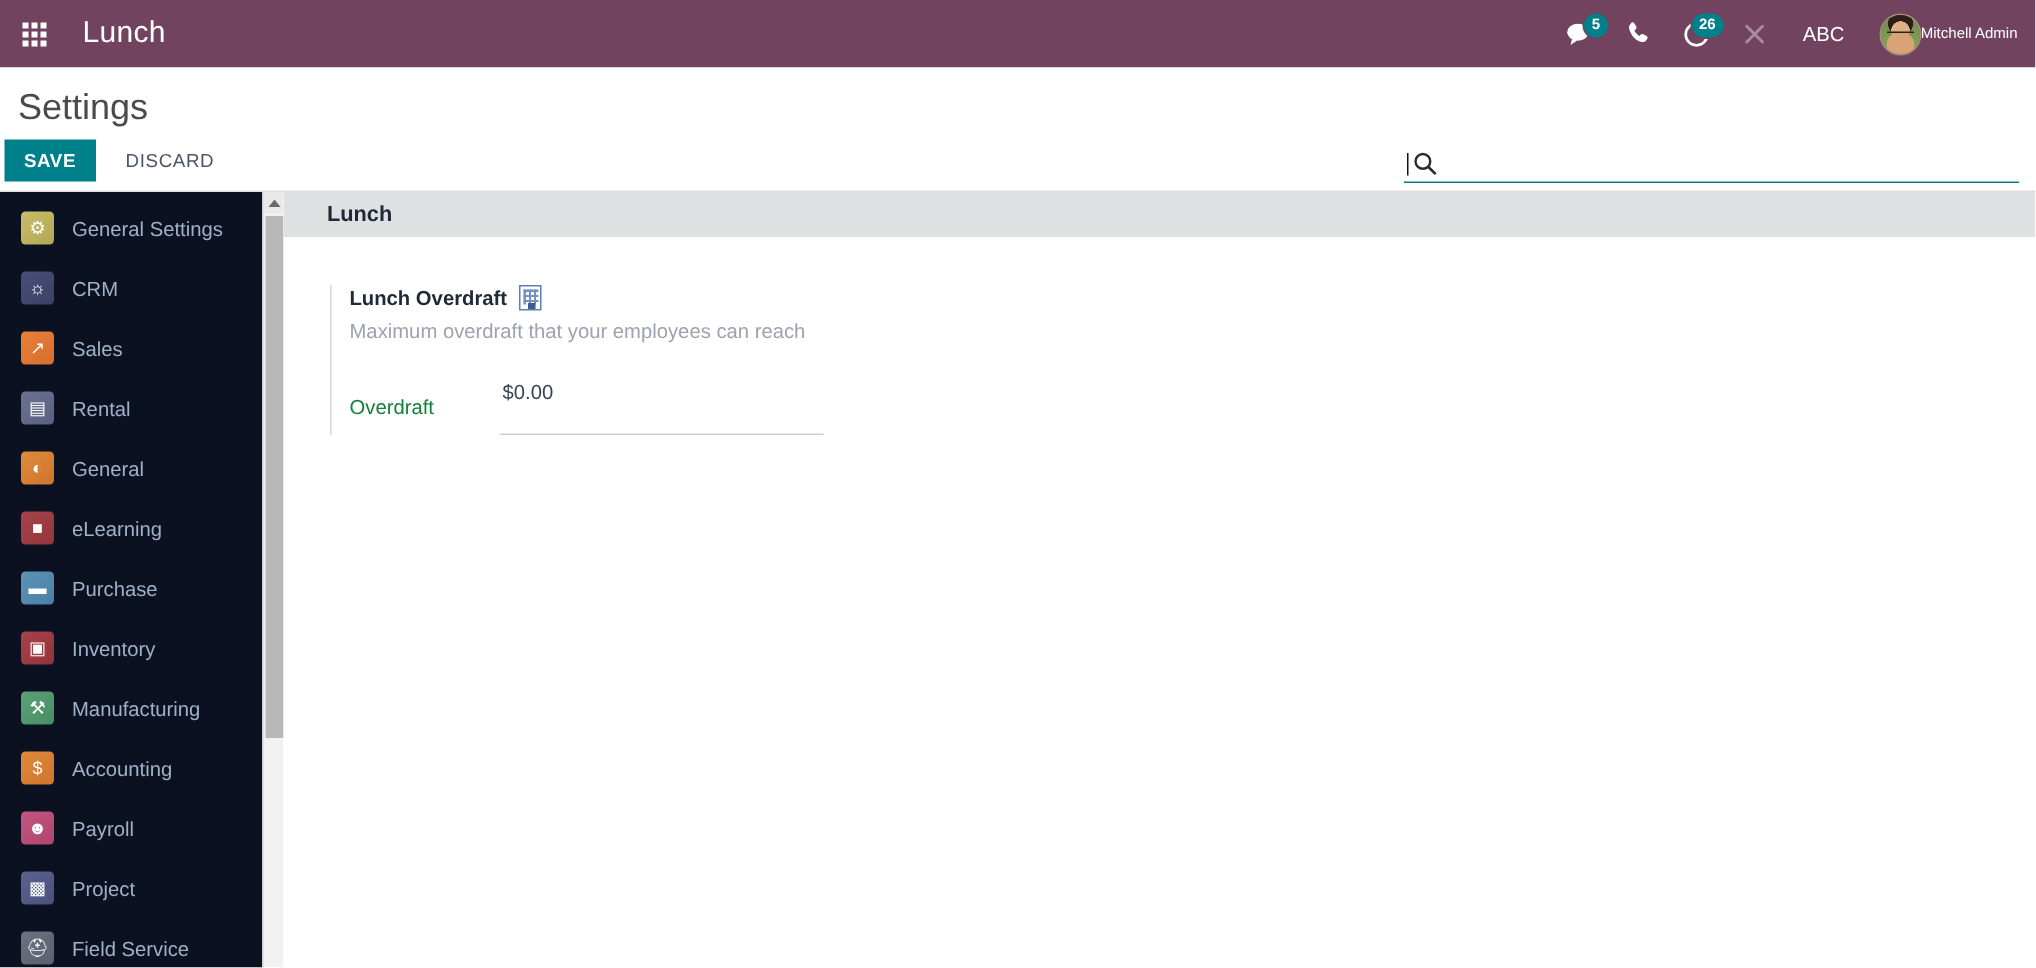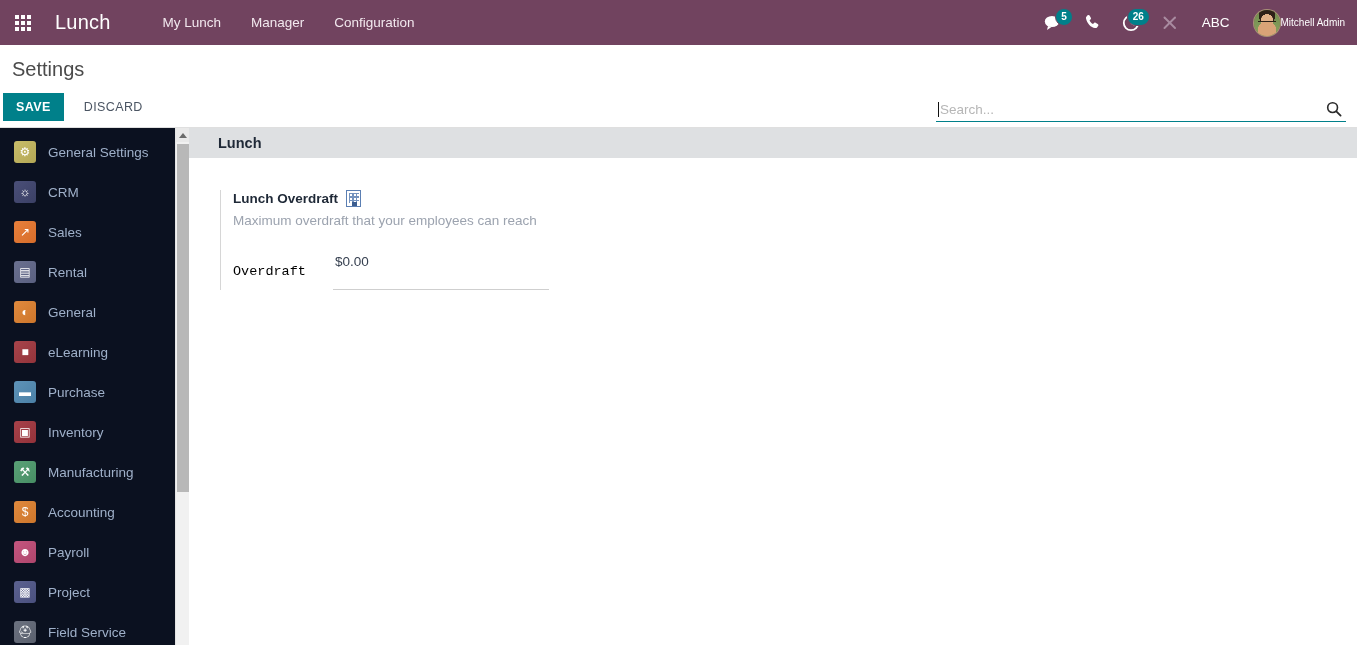--- a/index.html
+++ b/index.html
@@ -123,21 +123,21 @@
   
   .control-panel {
     background: #ffffff;
     border-bottom: 1px solid #dfdfdf;
     position: relative;
     height: 83px;
   }
   .page-title {
     position: absolute;
     left: 12px; top: 13px;
-    font-size: 20px;
+    font-size: 24px;
     color: #4b4b4b;
     font-weight: 400;
   }
   .cp-buttons {
     position: absolute;
     left: 3px; top: 48px;
     display: flex;
     align-items: center;
   }
   .btn-save {
@@ -333,24 +333,23 @@
     margin-top: 5px;
     line-height: 1.35;
   }
   .field-row {
     display: flex;
     align-items: center;
     margin-top: 22px;
   }
   .field-label {
     font-size: 13.5px;
-    color: #000000;
+    color: #15803d;
     width: 100px;
     flex: none;
-    font-family: Liberation Mono, monospace;
   }
   .field-input {
     border: none;
     border-bottom: 1px solid #cfcfcf;
     outline: none;
     font-family: inherit;
     font-size: 13.5px;
     color: #374151;
     width: 216px;
     padding: 2px 2px 20px 2px;
@@ -370,25 +369,20 @@
         <i></i>
         <i></i>
         <i></i>
         <i></i>
         <i></i>
       </div>
   </div>
 
   <div class="brand">Lunch</div>
 
-  <div class="nav-menus">
-    <a>My Lunch</a>
-    <a>Manager</a>
-    <a>Configuration</a>
-  </div>
 
   <div class="nav-right">
 
     <div class="sysitem">
       <svg width="19" height="17" viewBox="0 0 19 17">
         <ellipse cx="8" cy="7.5" rx="7.2" ry="5.6" fill="#ffffff"></ellipse>
         <path d="M4 12 L3 16 L7.5 13 Z" fill="#ffffff"></path>
       </svg>
       <span class="badge">5</span>
     </div>
@@ -432,21 +426,20 @@
 <div class="control-panel">
   <div class="page-title">Settings</div>
 
   <div class="cp-buttons">
     <button class="btn-save">SAVE</button>
     <button class="btn-discard">DISCARD</button>
   </div>
 
   <div class="searchview">
     <div class="caret"></div>
-    <input type="text" placeholder="Search..." style="">
     <button class="search-icon-btn">
       <svg width="16" height="16" viewBox="0 0 16 16">
         <circle cx="6.6" cy="6.6" r="4.9" fill="none" stroke="#2b2b2b" stroke-width="1.6"></circle>
         <line x1="10.3" y1="10.3" x2="14.6" y2="14.6" stroke="#2b2b2b" stroke-width="1.8" stroke-linecap="round"></line>
       </svg>
     </button>
   </div>
 </div>
 
 <div class="app-body">

